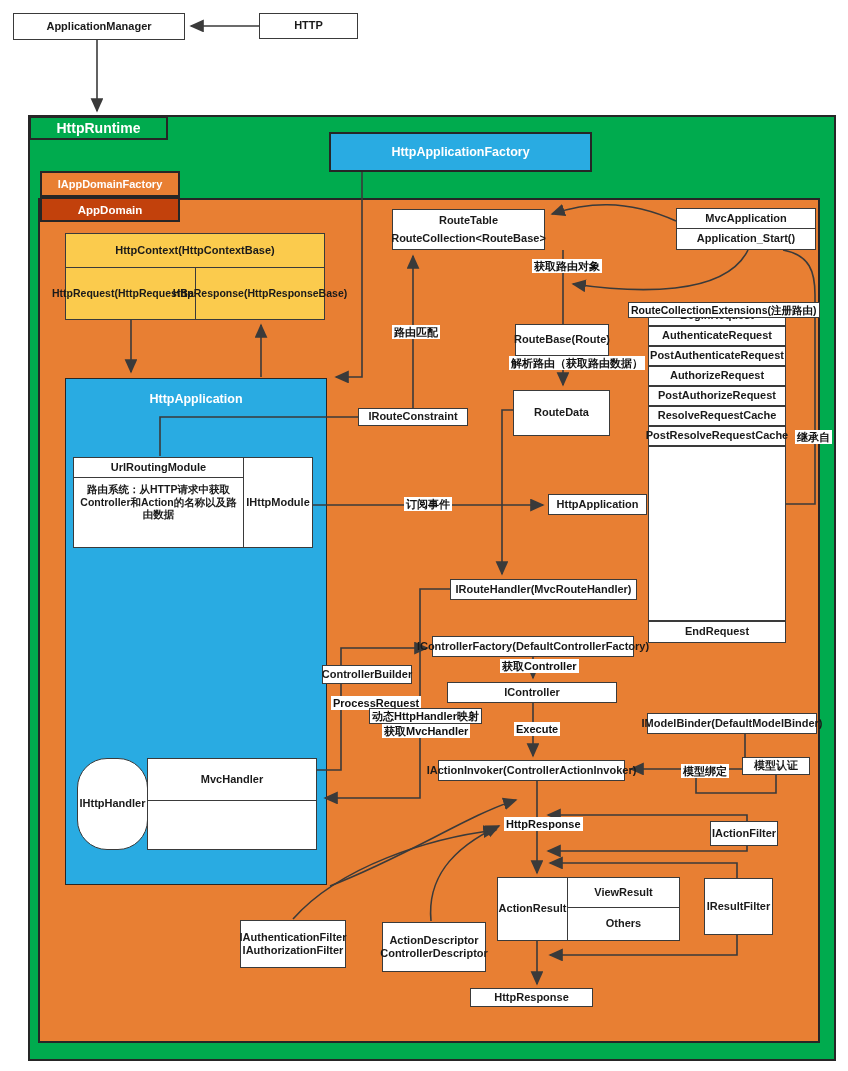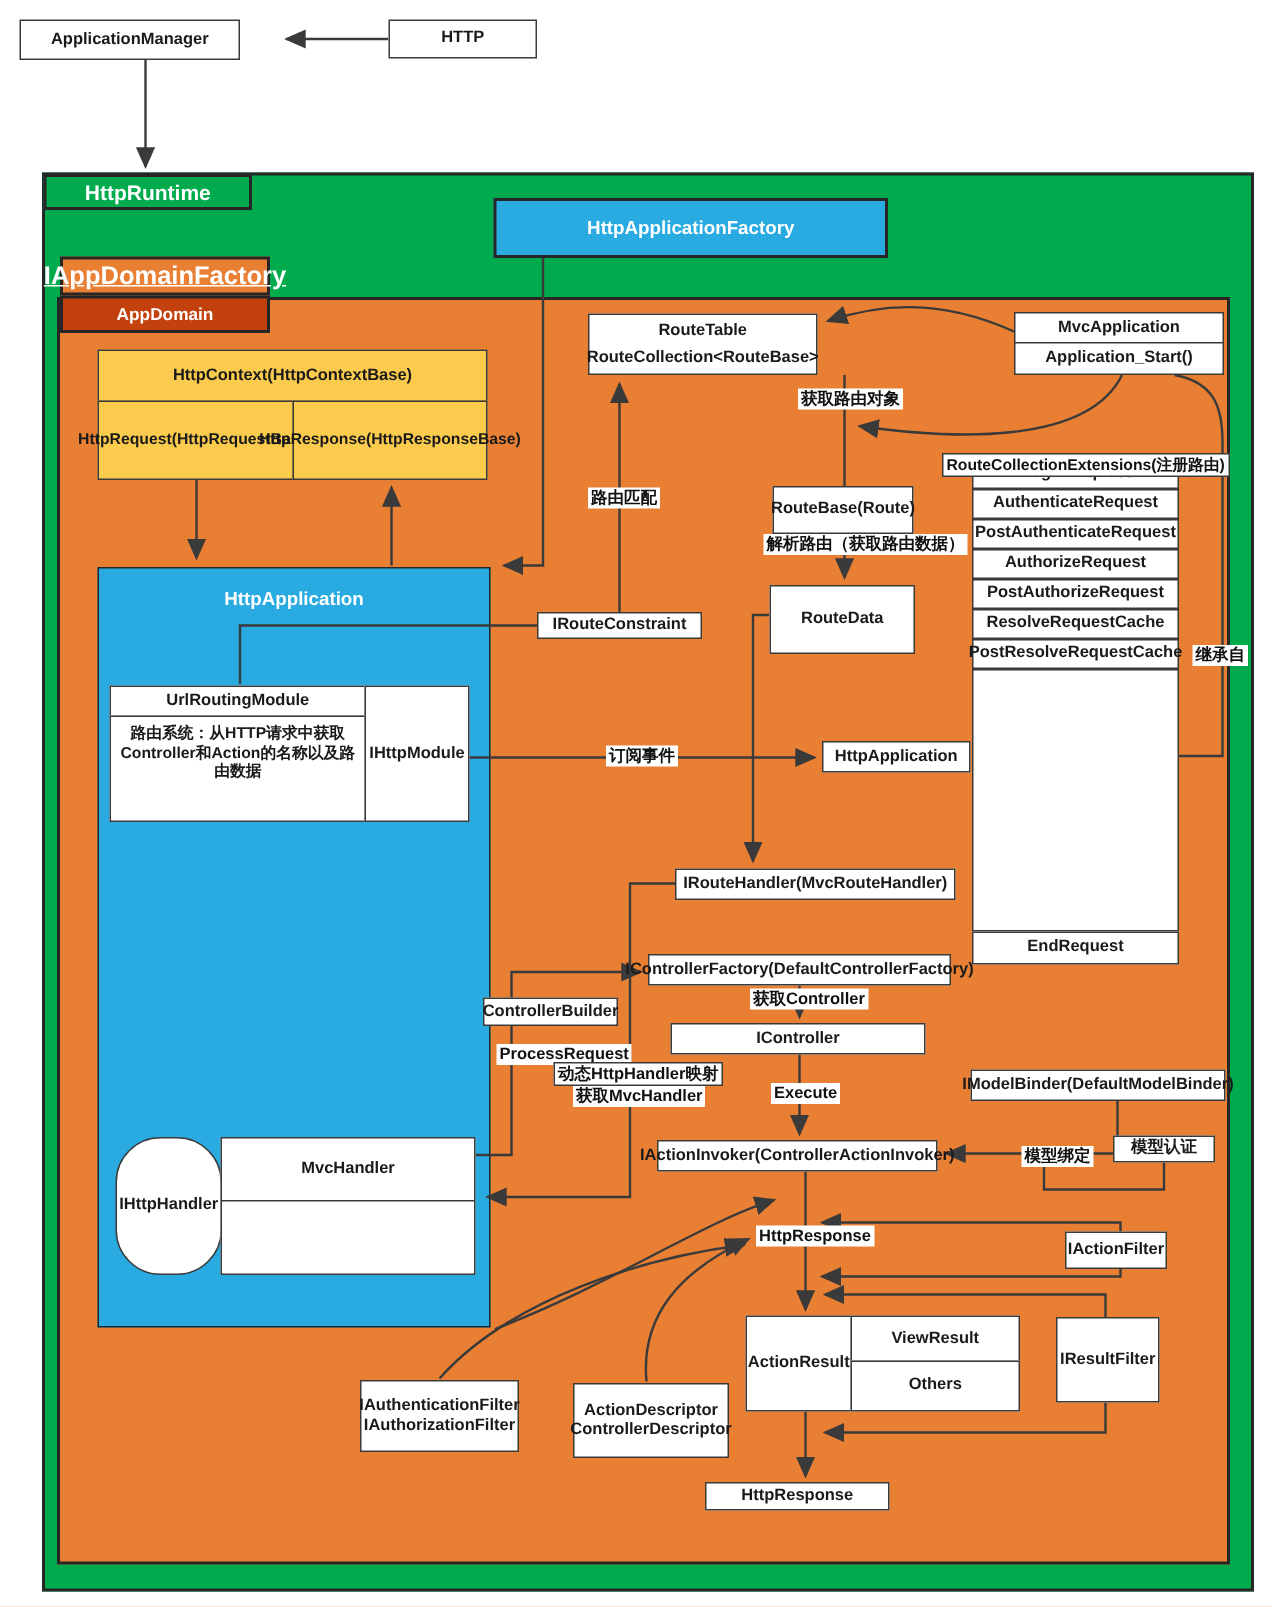--- a/index.html
+++ b/index.html
@@ -52,34 +52,34 @@
       <path d="M747,821 L747,815 L548,815" marker-end="url(#arr)"></path>
       <path d="M747,846 L747,851 L548,851" marker-end="url(#arr)"></path>
       <path d="M737,878 L737,863 L550,863" marker-end="url(#arr)"></path>
       <path d="M737,935 L737,955 L550,955" marker-end="url(#arr)"></path>
       <path d="M293,919 C340,866 430,838 496,830" marker-end="url(#arr)"></path>
       <path d="M431,921 C427,878 452,848 499,826" marker-end="url(#arr)"></path>
       <path d="M330,886 C408,856 468,815 516,800" marker-end="url(#arr)"></path>
     </g>
   </svg>
 
-  <div class="box" style="left:13px;top:13px;width:147px;height:27px;">
+  <div class="box" style="left:13px;top:13px;width:172px;height:27px;">
       <span>ApplicationManager</span>
     </div>
   <div class="box" style="left:259px;top:13px;width:99px;height:26px;">
       <span>HTTP</span>
     </div>
 
   <div class="hdr" style="left:29px;top:116px;width:139px;height:24px;background:#00AB4E;border:2px solid #262626;font-size:14px;">
       <span>HttpRuntime</span>
     </div>
   <div class="hdr" style="left:329px;top:132px;width:263px;height:40px;background:#29ABE2;border:2px solid #262626;font-size:12.5px;">
       <span>HttpApplicationFactory</span>
     </div>
-  <div class="hdr" style="left:40px;top:171px;width:140px;height:26px;background:#E87F33;border:2px solid #262626;font-size:17px;text-decoration:underline;">
+  <div class="hdr" style="left:40px;top:171px;width:140px;height:26px;background:#E87F33;border:2px solid #262626;font-size:11px;">
       <span>IAppDomainFactory</span>
     </div>
   <div class="hdr" style="left:40px;top:197px;width:140px;height:25px;background:#c2410c;border:2px solid #262626;font-size:11.5px;">
       <span>AppDomain</span>
     </div>
 
   <div class="box" style="left:65px;top:233px;width:260px;height:35px;background:#FBCB4D;">
       <span>HttpContext(HttpContextBase)</span>
     </div>
   <div class="box small" style="left:65px;top:267px;width:131px;height:53px;background:#FBCB4D;padding:0 4px;">

